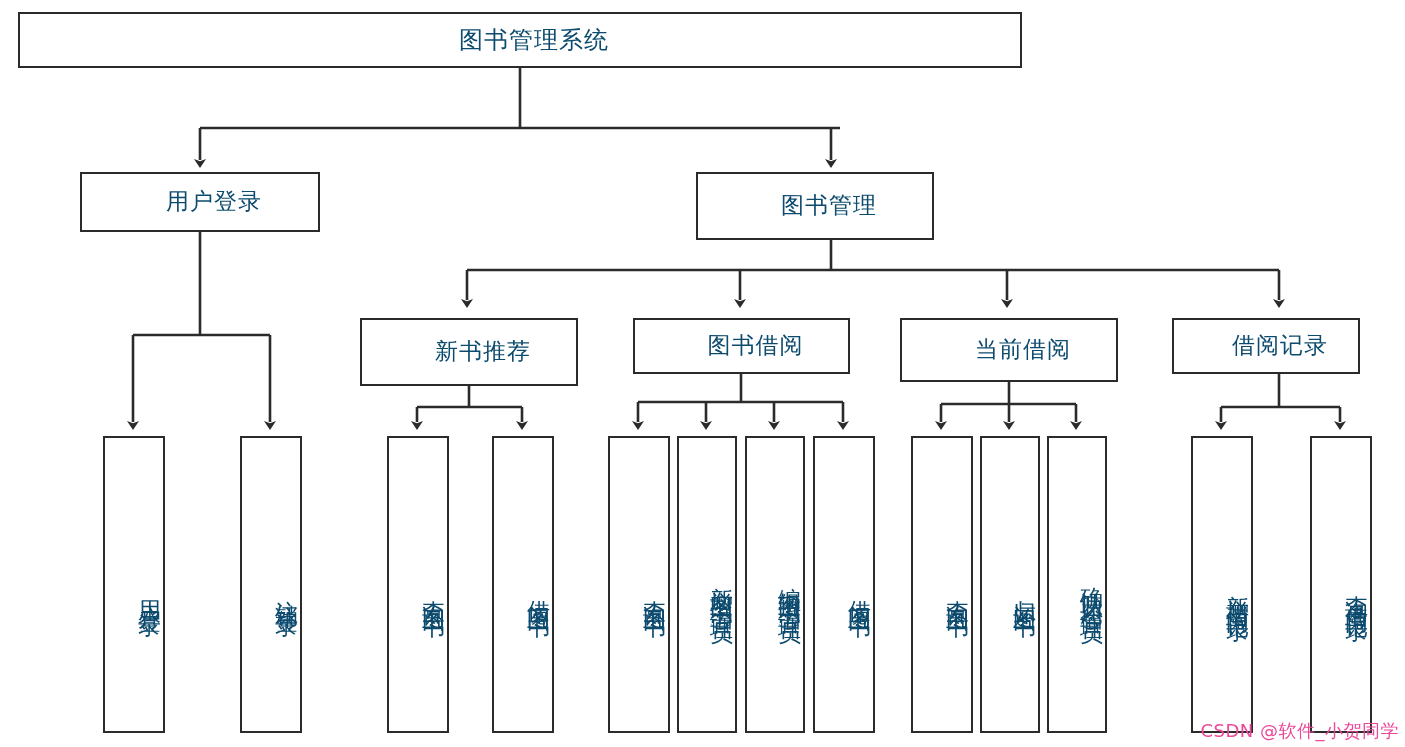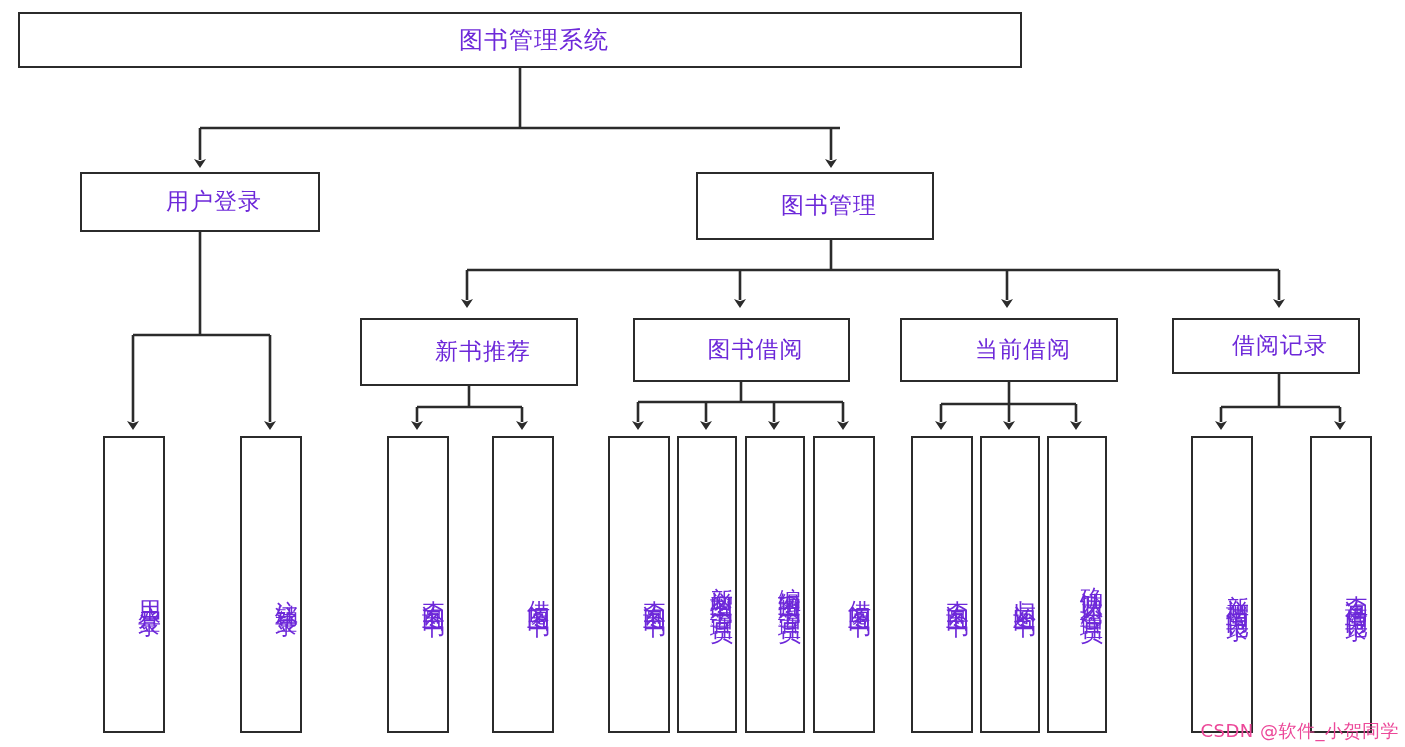--- a/index.html
+++ b/index.html
@@ -27,21 +27,21 @@
     pointer-events: none;
   }
   .node {
     position: absolute;
     box-sizing: border-box;
     border: 2px solid #2b2b2b;
     background: #ffffff;
     display: flex;
     align-items: center;
     justify-content: center;
-    color: #6d28d9;
+    color: #0c4a6e;
     text-align: center;
     z-index: 2;
     padding-left: 28px;
   }
   .node.h {
     font-size: 23px;
     line-height: 1.1;
     letter-spacing: 1px;
   }
   .node.root {
@@ -136,21 +136,21 @@
   <div class="node h" style="left:80px; top:172px; width:240px; height:60px;">
     <span>用户登录</span>
   </div>
   <div class="node h" style="left:696px; top:172px; width:238px; height:68px;">
     <span>图书管理</span>
   </div>
 
   <div class="node h" style="left:360px; top:318px; width:218px; height:68px;">
     <span>新书推荐</span>
   </div>
-  <div class="node h" style="left:633px; top:318px; width:217px; height:64px;">
+  <div class="node h" style="left:633px; top:318px; width:217px; height:56px;">
     <span>图书借阅</span>
   </div>
   <div class="node h" style="left:900px; top:318px; width:218px; height:64px;font-family:Liberation Serif, serif;">
     <span>当前借阅</span>
   </div>
   <div class="node h" style="left:1172px; top:318px; width:188px; height:56px;">
     <span>借阅记录</span>
   </div>
 
   <div class="node v" style="left:103px; top:436px; width:62px; height:297px;">

